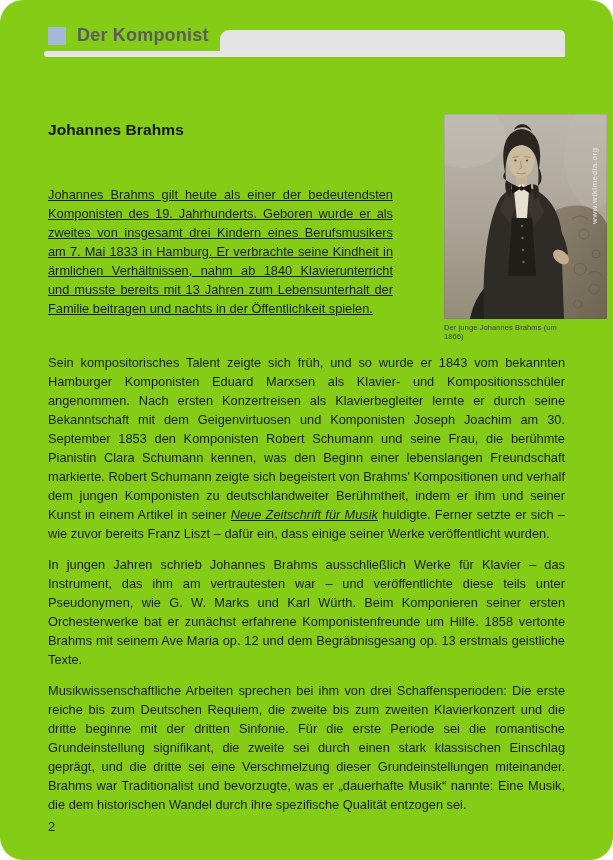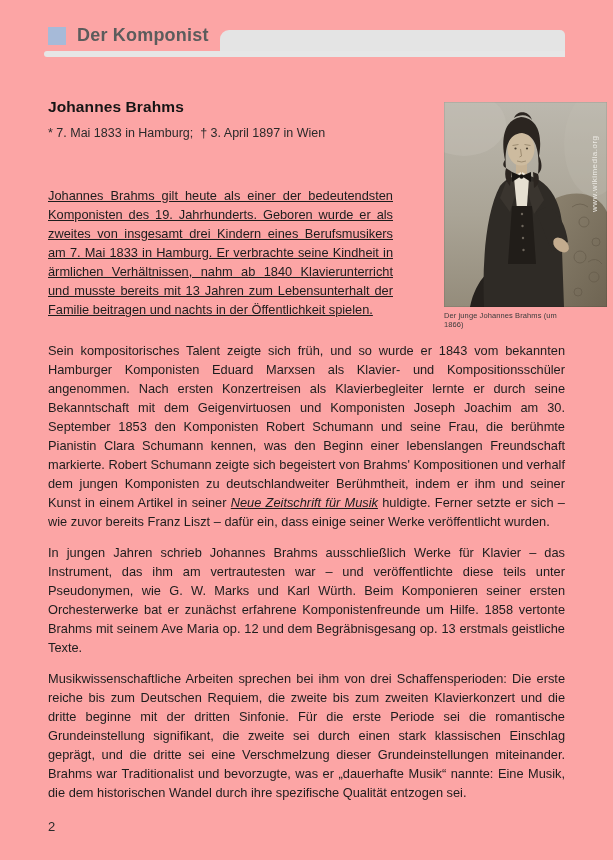--- a/index.html
+++ b/index.html
@@ -1,24 +1,25 @@
 <!DOCTYPE html>
 <html lang="de"><head>
 <meta charset="utf-8">
 <style>
   * { margin: 0; padding: 0; box-sizing: border-box; }
   html, body { background: #ffffff; }
   .page {
     position: relative;
     width: 613px;
     height: 860px;
-    background: #fca5a5;
+    background: #84cc16;
     font-family: "Liberation Sans", sans-serif;
     color: #1d1d1d;
     overflow: hidden;
+    border-radius: 23px;
   }
 
   
   .accent-square {
     position: absolute; left: 48px; top: 27px;
     width: 18px; height: 18px;
     background: #a6bad8;
   }
   .chapter-title {
     position: absolute; left: 77px; top: 25px;
@@ -35,42 +36,42 @@
     position: absolute; left: 44px; top: 51px;
     width: 521px; height: 6px;
     background: #e6e6e6;
     border-radius: 3px 0 0 3px;
   }
 
   
   .content {
     position: absolute; left: 48px; right: 48px; top: 98px;
   }
-  .intro-row { display: flex; gap: 31px; }
+  .intro-row { display: flex; gap: 31px; align-items: center; }
   .intro-left { flex: 1; min-width: 0; }
 
   .article-title {
     font-size: 15.5px; font-weight: bold; color: #151515;
     letter-spacing: 0.1px;
   }
   .article-dates {
     margin-top: 10px;
     font-size: 12.5px; color: #2a2a2a;
     white-space: pre-wrap;
   }
   .body-text {
     font-size: 12.8px; line-height: 19px;
     text-align: justify; color: #1d1d1d;
   }
   .intro-left .body-text { margin-top: 46px; text-decoration: underline; }
   .para { margin-top: 12px; }
   .italic { font-style: italic; text-decoration: underline; }
 
   
-  .figure { width: 147px; margin-right: -6px; margin-top: 4px; flex: 0 0 auto; padding-left: 20px; }
+  .figure { width: 147px; margin-right: -6px; margin-top: 16px; flex: 0 0 auto; padding-left: 20px; }
   .figure svg { display: block; }
   .figure-caption {
     margin-top: 4px;
     font-size: 7.5px; color: #3c3c3c; letter-spacing: 0.1px;
   }
 
   
   .page-number {
     position: absolute; left: 48px; top: 819px;
     font-size: 13px; color: #2a2a2a;
@@ -84,21 +85,20 @@
   <div class="accent-square"></div>
   <div class="chapter-title">Der Komponist</div>
   <div class="header-tab"></div>
   <div class="header-band"></div>
 
   <div class="content">
 
     <div class="intro-row">
       <div class="intro-left">
         <h1 class="article-title">Johannes Brahms</h1>
-        <div class="article-dates">* 7. Mai 1833 in Hamburg;  † 3. April 1897 in Wien</div>
         <p class="body-text">Johannes Brahms gilt heute als einer der bedeutendsten Komponisten des 19. Jahrhunderts. Geboren wurde er als zweites von insgesamt drei Kindern eines Berufsmusikers am 7. Mai 1833 in Hamburg. Er verbrachte seine Kindheit in ärmlichen Verhältnissen, nahm ab 1840 Klavierunterricht und musste bereits mit 13 Jahren zum Lebensunterhalt der Familie beitragen und nachts in der Öffentlichkeit spielen.</p>
       </div>
 
       <figure class="figure">
         <svg viewBox="0 0 163 205" width="163" height="205" role="img">
           <defs>
             <linearGradient id="bgGrad" x1="0" y1="0" x2="0" y2="1">
               <stop offset="0" stop-color="#bcb8ae"></stop>
               <stop offset="0.55" stop-color="#aaa496"></stop>
               <stop offset="1" stop-color="#948c7b"></stop>

